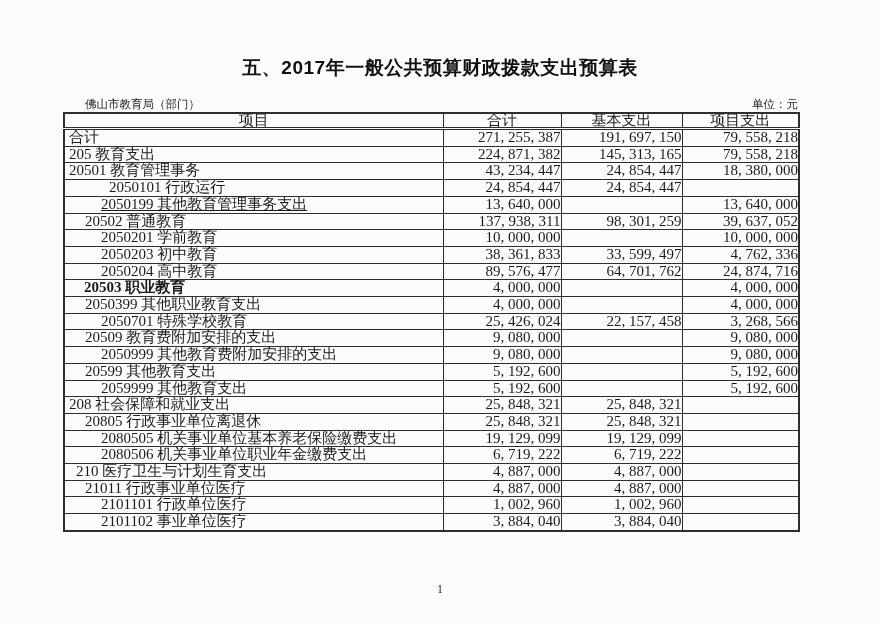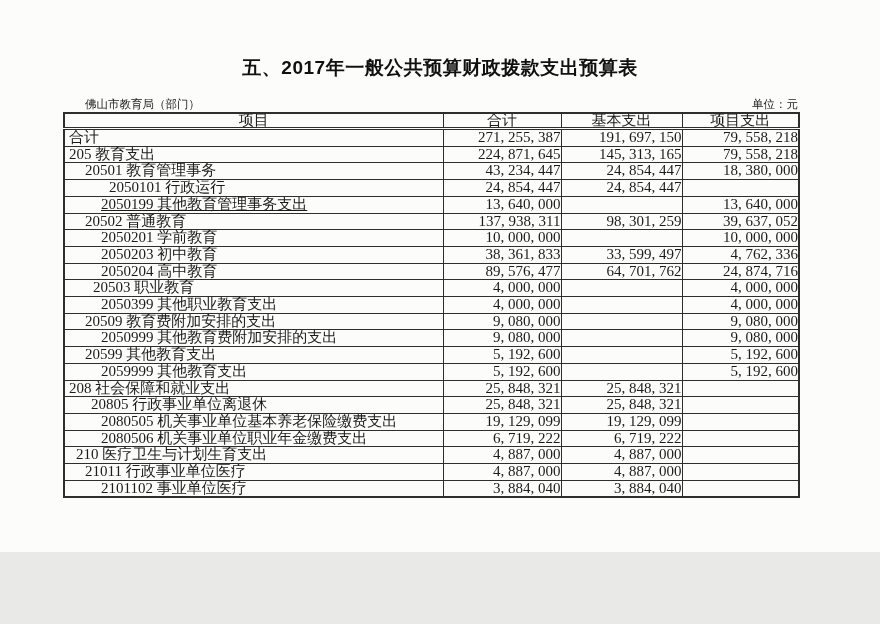--- a/index.html
+++ b/index.html
@@ -4,21 +4,21 @@
 <style>
   * { box-sizing: border-box; }
   html, body { margin: 0; padding: 0; }
   body {
     width: 880px; height: 624px;
     background: #e9e9e7;
     font-family: "Liberation Serif", "DejaVu Serif", serif;
   }
   .sheet {
     position: relative;
-    width: 880px; height: 552px;
+    width: 880px; height: 624px;
     background: #fcfcfa;
     color: #1d1d1d;
     overflow: hidden;
   }
   .title {
     position: absolute;
     top: 55px; left: 0; width: 880px;
     text-align: center;
     font-family: "Liberation Sans", "DejaVu Sans", sans-serif;
     font-weight: bold;
@@ -102,26 +102,26 @@
     </thead>
     <tbody id="rows">
         <tr>
           <td class="item" style="padding-left: 4px;">合计</td>
           <td class="num">271, 255, 387</td>
           <td class="num">191, 697, 150</td>
           <td class="num">79, 558, 218</td>
         </tr>
         <tr>
           <td class="item" style="padding-left: 4px;">205 教育支出</td>
-          <td class="num">224, 871, 645</td>
+          <td class="num">224, 871, 382</td>
           <td class="num">145, 313, 165</td>
           <td class="num">79, 558, 218</td>
         </tr>
         <tr>
-          <td class="item" style="padding-left: 20px;">20501 教育管理事务</td>
+          <td class="item" style="padding-left: 4px;">20501 教育管理事务</td>
           <td class="num">43, 234, 447</td>
           <td class="num">24, 854, 447</td>
           <td class="num">18, 380, 000</td>
         </tr>
         <tr>
           <td class="item" style="padding-left: 44px;">2050101 行政运行</td>
           <td class="num">24, 854, 447</td>
           <td class="num">24, 854, 447</td>
           <td class="num"></td>
         </tr>
@@ -149,30 +149,36 @@
           <td class="num">33, 599, 497</td>
           <td class="num">4, 762, 336</td>
         </tr>
         <tr>
           <td class="item" style="padding-left: 36px;">2050204 高中教育</td>
           <td class="num">89, 576, 477</td>
           <td class="num">64, 701, 762</td>
           <td class="num">24, 874, 716</td>
         </tr>
         <tr>
-          <td class="item" style="padding-left: 28px;">20503 职业教育</td>
-          <td class="num">4, 000, 000</td>
-          <td class="num"></td>
-          <td class="num">4, 000, 000</td>
-        </tr>
-        <tr>
-          <td class="item" style="padding-left: 36px;">2050399 其他职业教育支出</td>
-          <td class="num">4, 000, 000</td>
-          <td class="num"></td>
-          <td class="num">4, 000, 000</td>
+          <td class="item" style="padding-left: 19px; font-weight: bold;">20503 职业教育</td>
+          <td class="num">4, 000, 000</td>
+          <td class="num"></td>
+          <td class="num">4, 000, 000</td>
+        </tr>
+        <tr>
+          <td class="item" style="padding-left: 20px;">2050399 其他职业教育支出</td>
+          <td class="num">4, 000, 000</td>
+          <td class="num"></td>
+          <td class="num">4, 000, 000</td>
+        </tr>
+        <tr>
+          <td class="item" style="padding-left: 36px;">2050701 特殊学校教育</td>
+          <td class="num">25, 426, 024</td>
+          <td class="num">22, 157, 458</td>
+          <td class="num">3, 268, 566</td>
         </tr>
         <tr>
           <td class="item" style="padding-left: 20px;">20509 教育费附加安排的支出</td>
           <td class="num">9, 080, 000</td>
           <td class="num"></td>
           <td class="num">9, 080, 000</td>
         </tr>
         <tr>
           <td class="item" style="padding-left: 36px;">2050999 其他教育费附加安排的支出</td>
           <td class="num">9, 080, 000</td>
@@ -191,21 +197,21 @@
           <td class="num"></td>
           <td class="num">5, 192, 600</td>
         </tr>
         <tr>
           <td class="item" style="padding-left: 4px;">208 社会保障和就业支出</td>
           <td class="num">25, 848, 321</td>
           <td class="num">25, 848, 321</td>
           <td class="num"></td>
         </tr>
         <tr>
-          <td class="item" style="padding-left: 26px;">20805 行政事业单位离退休</td>
+          <td class="item" style="padding-left: 20px;">20805 行政事业单位离退休</td>
           <td class="num">25, 848, 321</td>
           <td class="num">25, 848, 321</td>
           <td class="num"></td>
         </tr>
         <tr>
           <td class="item" style="padding-left: 36px;">2080505 机关事业单位基本养老保险缴费支出</td>
           <td class="num">19, 129, 099</td>
           <td class="num">19, 129, 099</td>
           <td class="num"></td>
         </tr>
@@ -221,20 +227,26 @@
           <td class="num">4, 887, 000</td>
           <td class="num"></td>
         </tr>
         <tr>
           <td class="item" style="padding-left: 20px;">21011 行政事业单位医疗</td>
           <td class="num">4, 887, 000</td>
           <td class="num">4, 887, 000</td>
           <td class="num"></td>
         </tr>
         <tr>
+          <td class="item" style="padding-left: 36px;">2101101 行政单位医疗</td>
+          <td class="num">1, 002, 960</td>
+          <td class="num">1, 002, 960</td>
+          <td class="num"></td>
+        </tr>
+        <tr>
           <td class="item" style="padding-left: 36px;">2101102 事业单位医疗</td>
           <td class="num">3, 884, 040</td>
           <td class="num">3, 884, 040</td>
           <td class="num"></td>
         </tr>
       </tbody>
   </table>
 
   <div class="pagenum">1</div>
 

